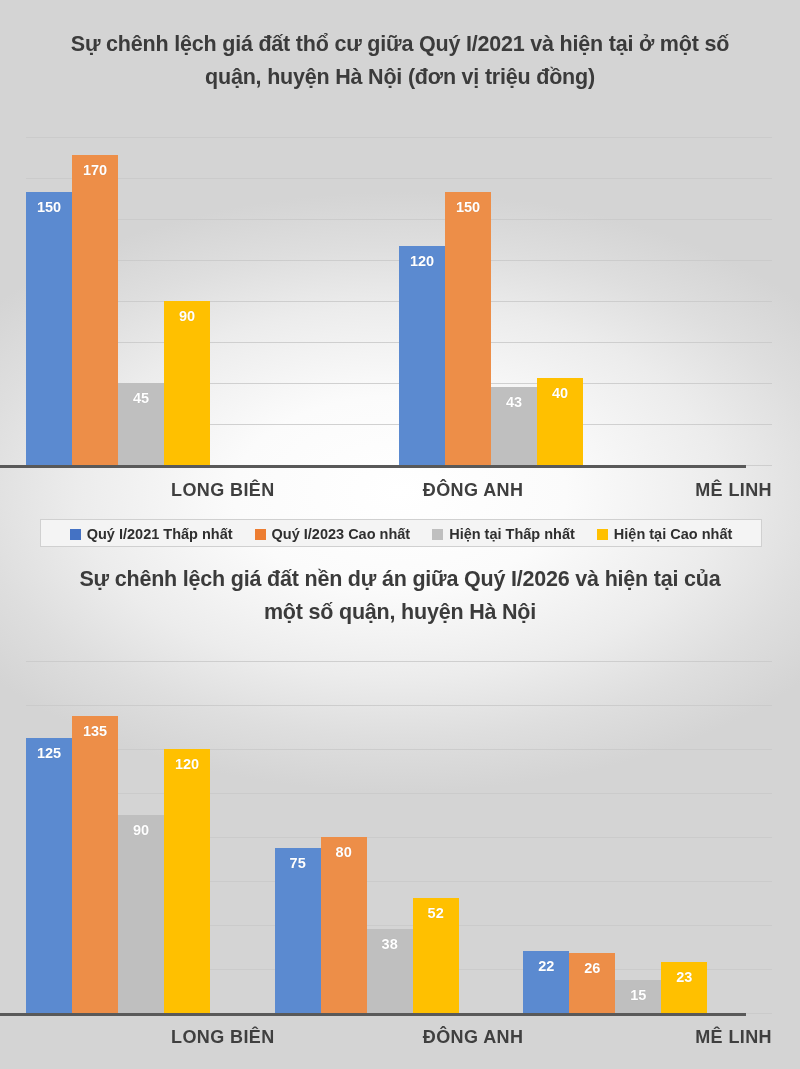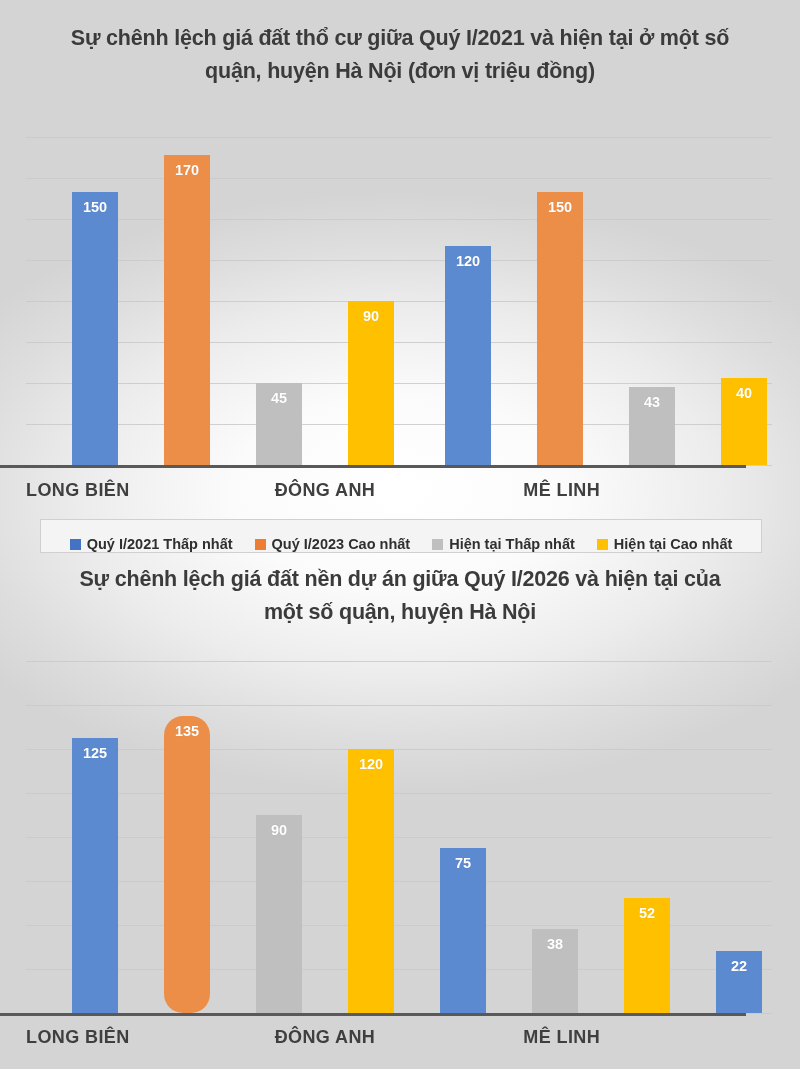--- a/index.html
+++ b/index.html
@@ -28,21 +28,21 @@
   
   .chart-title {
     text-align: center;
     font-weight: bold;
     color: #3b3b3b;
     font-family: "Liberation Sans", sans-serif;
     letter-spacing: -0.2px;
   }
   .title-1 {
     position: absolute;
-    top: 22px; left: 70px; width: 660px;
+    top: 28px; left: 70px; width: 660px;
     font-size: 21.5px;
     line-height: 33px;
   }
   .title-2 {
     position: absolute;
     top: 10px; left: 70px; width: 660px;
     font-size: 21.5px;
     line-height: 33px;
   }
 
@@ -87,21 +87,20 @@
     display: flex;
     align-items: flex-end;
     justify-content: flex-start;
   }
   .bar-slot {
     position: relative;
     width: 46px;
     height: 100%;
     display: flex;
     align-items: flex-end;
-    margin-left: 46px;
   }
   .bar {
     position: relative;
     width: 46px;
     border-radius: 0;
   }
   .bar.c0 { background: #5B8AD0; }
   .bar.c1 { background: #ED8E48; }
   .bar.c2 { background: #BFBFBF; }
   .bar.c3 { background: #FFC000; }
@@ -123,37 +122,37 @@
   .cats {
     position: absolute;
     left: 26px;
     width: 746px;
     display: flex;
   }
   .cats-1 { top: 480px; }
   .cats-2 { top: 474px; }
   .cat {
     flex: 1 1 0;
-    text-align: left;
+    text-align: right;
     font-size: 18px;
     font-weight: bold;
     color: #3f3f3f;
     letter-spacing: 0.4px;
   }
 
   
   .legend {
     position: absolute;
     display: flex;
-    align-items: flex-start;
+    align-items: flex-end;
     justify-content: center;
     gap: 22px;
     background: #f4f4f4;
     border: 1px solid #d0d0d0;
-    padding: 16px 10px;
+    padding: 4px 10px;
     height: 28px;
   }
   .legend-1 { left: 40px; top: 519px; width: 722px; }
   .legend-item {
     display: flex;
     align-items: center;
     gap: 6px;
     white-space: nowrap;
   }
   .swatch { width: 11px; height: 11px; display: inline-block; }
@@ -281,21 +280,21 @@
           <div class="gridline" style="top: 0px;"></div>
         </div>
       <div class="groups" id="groups-2">
           <div class="group">
             <div class="bar-slot">
               <div class="bar c0" style="height: 275px; background: rgb(91, 138, 208);">
                 <div class="bar-label">125</div>
               </div>
             </div>
             <div class="bar-slot">
-              <div class="bar c1" style="height: 297px; background: rgb(237, 142, 72); border-radius: 19px;">
+              <div class="bar c1" style="height: 297px; background: rgb(237, 142, 72);">
                 <div class="bar-label">135</div>
               </div>
             </div>
             <div class="bar-slot">
               <div class="bar c2" style="height: 198px; background: rgb(191, 191, 191);">
                 <div class="bar-label">90</div>
               </div>
             </div>
             <div class="bar-slot">
               <div class="bar c3" style="height: 264px; background: rgb(255, 192, 0);">
@@ -303,38 +302,43 @@
               </div>
             </div>
           </div>
           <div class="group">
             <div class="bar-slot">
               <div class="bar c0" style="height: 165px; background: rgb(91, 138, 208);">
                 <div class="bar-label">75</div>
               </div>
             </div>
             <div class="bar-slot">
+              <div class="bar c1" style="height: 176px; background: rgb(237, 142, 72);">
+                <div class="bar-label">80</div>
+              </div>
+            </div>
+            <div class="bar-slot">
               <div class="bar c2" style="height: 83.6px; background: rgb(191, 191, 191);">
                 <div class="bar-label">38</div>
               </div>
             </div>
             <div class="bar-slot">
               <div class="bar c3" style="height: 115px; background: rgb(255, 192, 0);">
                 <div class="bar-label">52</div>
               </div>
             </div>
           </div>
           <div class="group">
             <div class="bar-slot">
               <div class="bar c0" style="height: 62px; background: rgb(91, 138, 208);">
                 <div class="bar-label">22</div>
               </div>
             </div>
             <div class="bar-slot">
-              <div class="bar c1" style="height: 40px; background: rgb(237, 142, 72);">
+              <div class="bar c1" style="height: 60px; background: rgb(237, 142, 72);">
                 <div class="bar-label">26</div>
               </div>
             </div>
             <div class="bar-slot">
               <div class="bar c2" style="height: 33px; background: rgb(191, 191, 191);">
                 <div class="bar-label">15</div>
               </div>
             </div>
             <div class="bar-slot">
               <div class="bar c3" style="height: 50.6px; background: rgb(255, 192, 0);">

